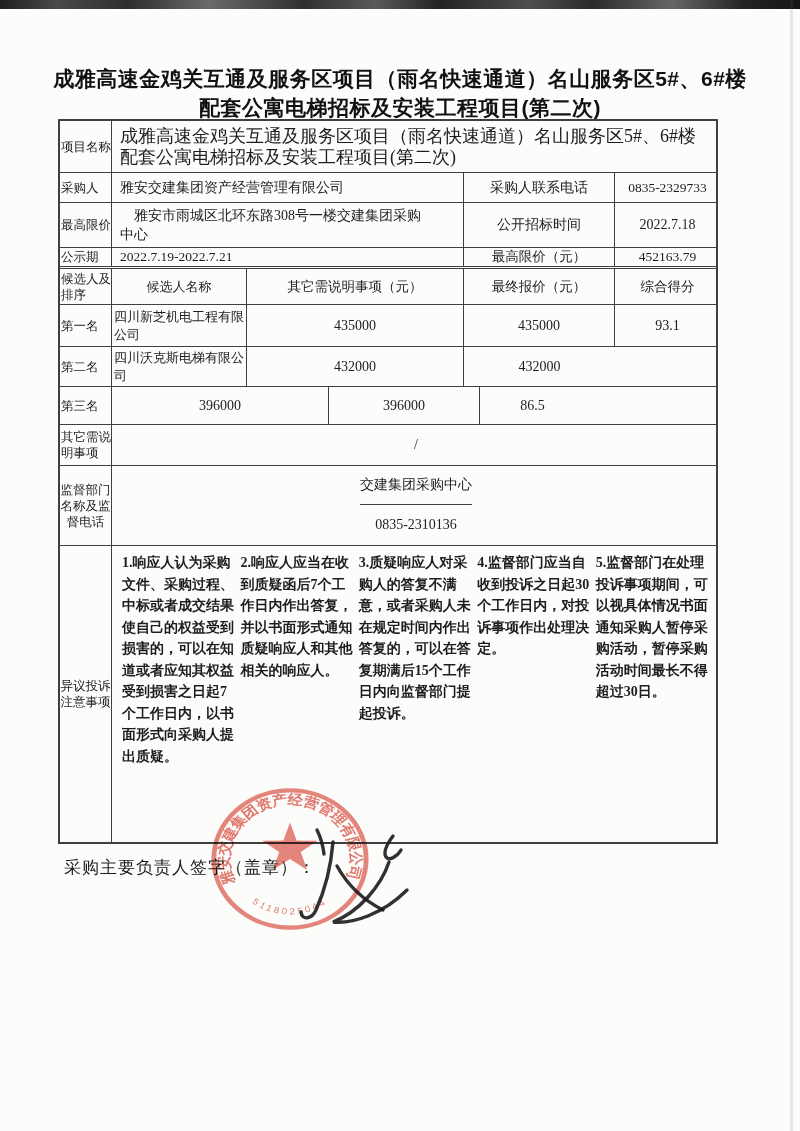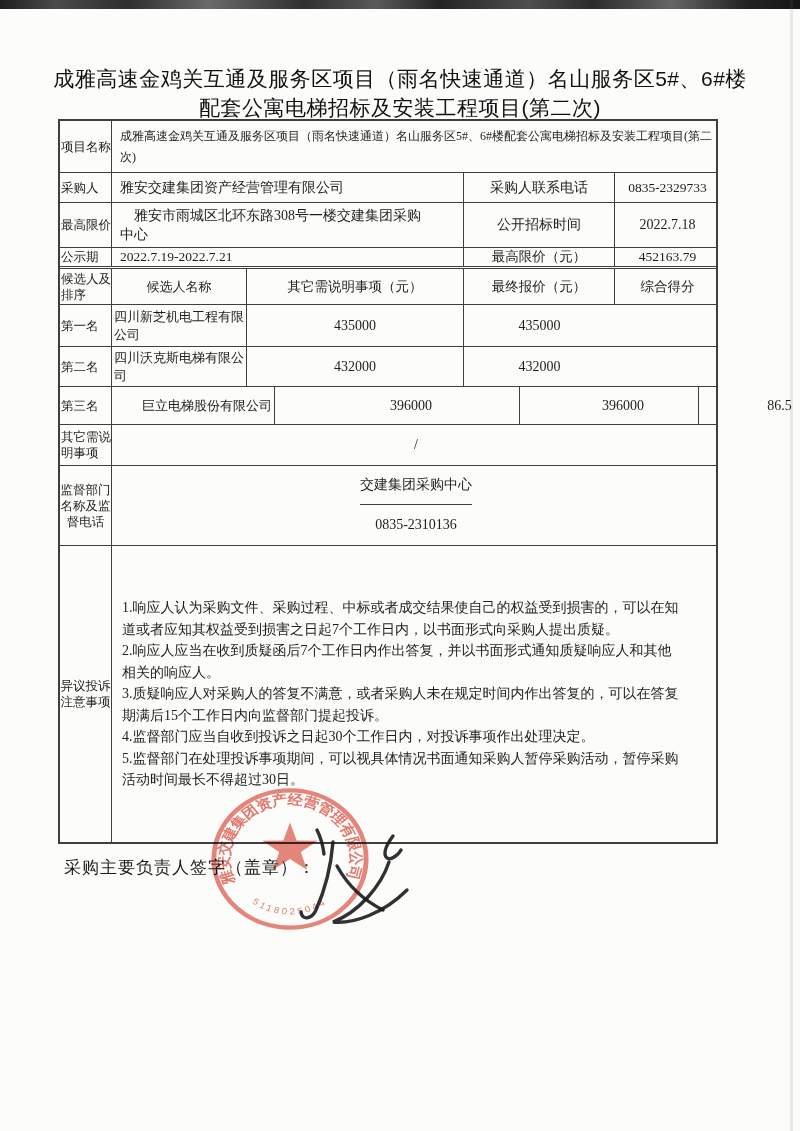--- a/index.html
+++ b/index.html
@@ -18,21 +18,21 @@
   }
   .scan-right{
     position:absolute;top:0;left:790px;width:3px;height:1131px;
     background:rgba(110,110,110,.14);
   }
   
   .doc-title{
     position:absolute;top:64px;left:0;width:800px;
     text-align:center;
     font-family:"Liberation Sans","DejaVu Sans",sans-serif;
-    font-weight:400;font-size:21px;line-height:29px;letter-spacing:.5px;
+    font-weight:700;font-size:21px;line-height:29px;letter-spacing:.5px;
     color:#111;
   }
   
   .tbl{
     position:absolute;left:58px;top:119px;width:660px;
     border:2px solid #3f3f3f;box-sizing:border-box;
     font-size:14px;
   }
   .tr{display:flex;border-bottom:1px solid #3f3f3f;box-sizing:border-box;}
   .tr.thick{border-bottom:3px double #3f3f3f;}
@@ -58,32 +58,33 @@
   .c-fin{width:151px;flex:0 0 151px;}
   .c-score{width:105px;flex:0 0 105px;}
   .c-merged{width:608px;flex:0 0 608px;}
   .r1{height:52px;}
   .r2{height:30px;}
   .r3{height:45px;}
   .r4{height:21px;font-size:13.5px;}
   .r5{height:36px;font-size:13.5px;}
   .r6{height:42px;}
   .r7{height:40px;}
-  .r8{height:38px;gap:28px;}
+  .r8{height:38px;}
   .r9{height:41px;}
   .r10{height:80px;}
   .r11{height:296px;}
-  .proj-text{font-size:12px;line-height:21px;padding:12px 8px;align-items:flex-start;padding-top:5px;}
+  .proj-text{font-size:18px;line-height:21px;padding:12px 8px;align-items:flex-start;padding-top:5px;}
   .venue-text{padding:2px 34px 2px 8px;text-indent:14px;line-height:19px;}
   .sup-stack{width:608px;flex:0 0 608px;display:flex;flex-direction:column;padding:0;border-right:none;}
   .sup-cell{height:39px;display:flex;align-items:center;justify-content:center;border-bottom:1px solid #3f3f3f;box-sizing:border-box;}
   .sup-cell:last-child{height:41px;border-bottom:none;}
   .obj-cell{
-    flex-direction:column;justify-content:center;align-items:flex-start;
+    flex-direction:row;justify-content:flex-start;align-items:flex-start;
     padding:6px 6px 6px 10px;
+    font-weight:bold;
   }
   .obj-item{width:560px;font-size:14px;line-height:21.5px;text-align:left;}
   
   .sign-line{
     position:absolute;left:64px;top:856px;
     font-size:17px;letter-spacing:1px;color:#1b1b1b;
   }
   .seal{
     position:absolute;left:209px;top:786px;width:162px;height:146px;
     mix-blend-mode:multiply;opacity:.92;
@@ -137,30 +138,30 @@
     <div class="td c-doc">其它需说明事项（元）</div>
     <div class="td c-fin">最终报价（元）</div>
     <div class="td c-score">综合得分</div>
   </div>
 
   <div class="tr r6">
     <div class="td lbl">第一名</div>
     <div class="td c-name left">四川新芝机电工程有限公司</div>
     <div class="td c-doc">435000</div>
     <div class="td c-fin">435000</div>
+    <div class="td c-score">93.1</div>
   </div>
   <div class="tr r7">
     <div class="td lbl">第二名</div>
     <div class="td c-name left">四川沃克斯电梯有限公司</div>
     <div class="td c-doc">432000</div>
     <div class="td c-fin">432000</div>
   </div>
   <div class="tr r8">
     <div class="td lbl">第三名</div>
-    <div class="td c-name left">巨立电梯股份有限公司</div>
     <div class="td c-doc">396000</div>
     <div class="td c-fin">396000</div>
     <div class="td c-score">86.5</div>
   </div>
 
   <div class="tr r9">
     <div class="td lbl">其它需说明事项</div>
     <div class="td c-merged">/</div>
   </div>
 

